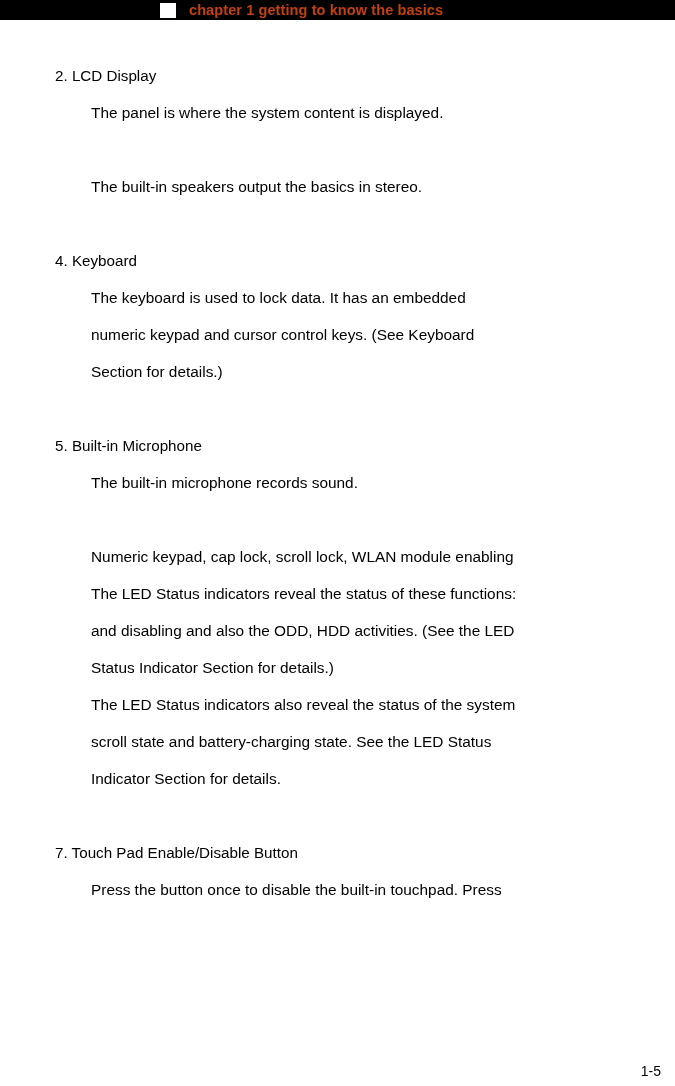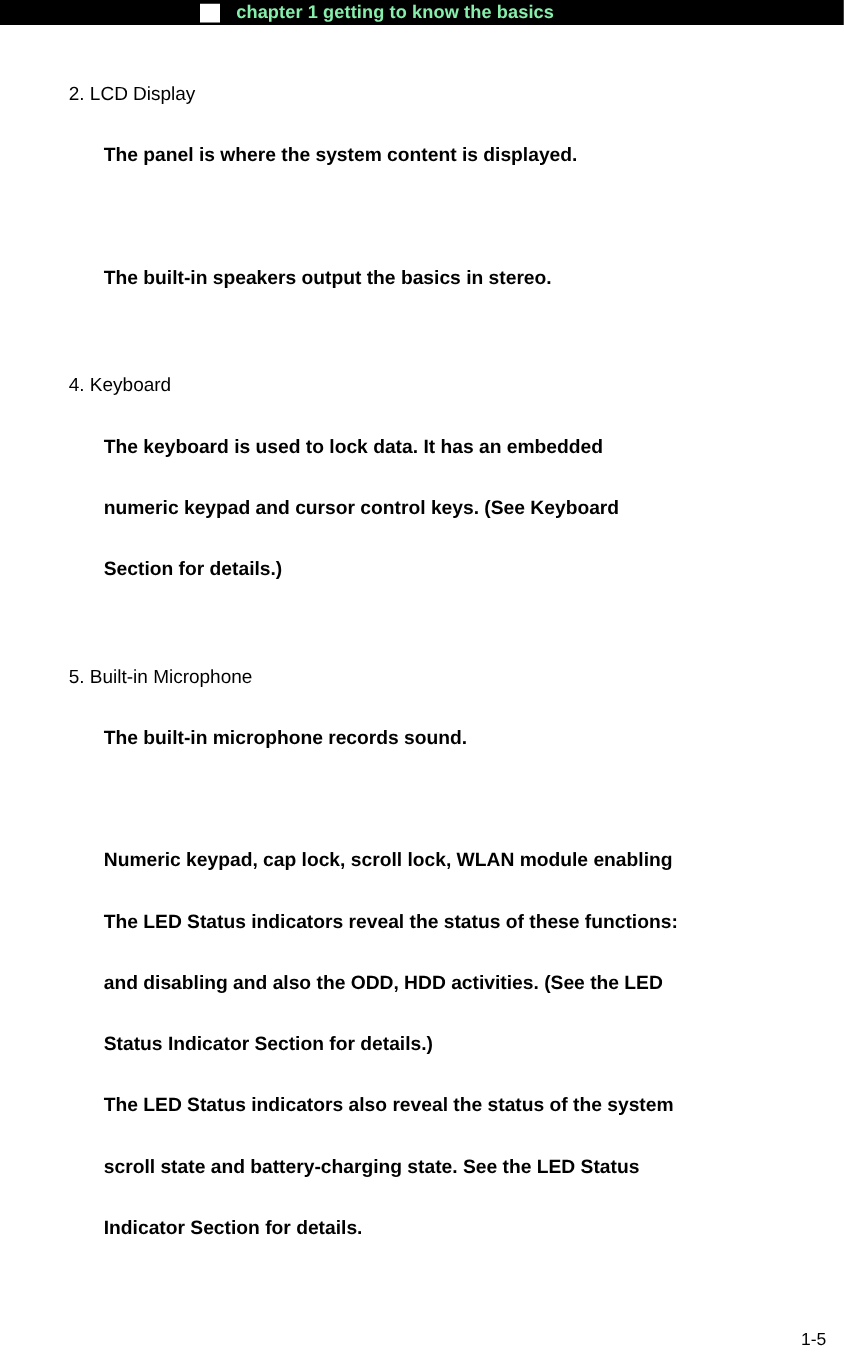--- a/index.html
+++ b/index.html
@@ -33,21 +33,21 @@
     left: 160px;
     top: 3px;
     width: 16px;
     height: 15px;
     background: #ffffff;
   }
   .header-title {
     position: absolute;
     left: 189px;
     top: 1px;
-    color: #86efac;
+    color: #c2410c;
     font-size: 14.5px;
     font-weight: bold;
     letter-spacing: 0.1px;
     line-height: 18px;
     white-space: nowrap;
   }
 
   
   .content {
     position: absolute;
@@ -70,24 +70,24 @@
     padding-left: 55px;
     white-space: nowrap;
   }
 
   .section-body {
     margin: 0;
     padding: 0;
     list-style: none;
   }
   .body-line {
-    margin: 12px;
-    padding: 0 0 0 71px;
+    margin: 0;
+    padding: 0 0 0 91px;
     font-size: 15.4px;
-    font-weight: bold;
+    font-weight: normal;
     line-height: 37px;
     white-space: nowrap;
   }
 
   .gap {
     height: 37px;
   }
 
   
   .footer {
@@ -149,15 +149,21 @@
       <div class="body-line">The LED Status indicators reveal the status of these functions:</div>
       <div class="body-line">and disabling and also the ODD, HDD activities. (See the LED</div>
       <div class="body-line">Status Indicator Section for details.)</div>
       <div class="body-line">The LED Status indicators also reveal the status of the system</div>
       <div class="body-line">scroll state and battery-charging state. See the LED Status</div>
       <div class="body-line">Indicator Section for details.</div>
     </div>
   </div>
   <div class="gap"></div>
 
+  <div class="section">
+    <div class="section-heading">7. Touch Pad Enable/Disable Button</div>
+    <div class="section-body">
+      <div class="body-line">Press the button once to disable the built-in touchpad. Press</div>
+    </div>
+  </div>
 </div>
 
 <div class="footer">1-5</div>
 
 </body></html>

